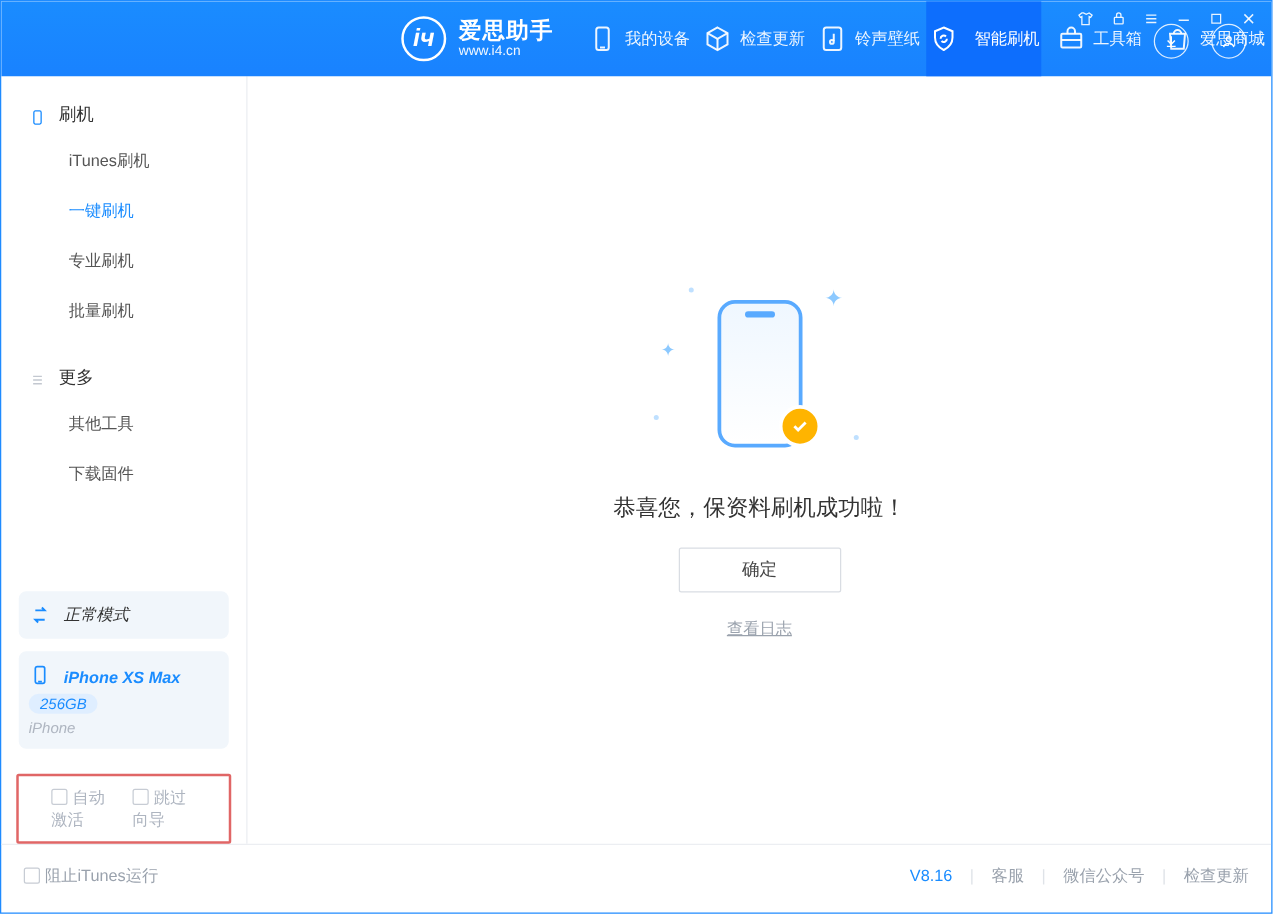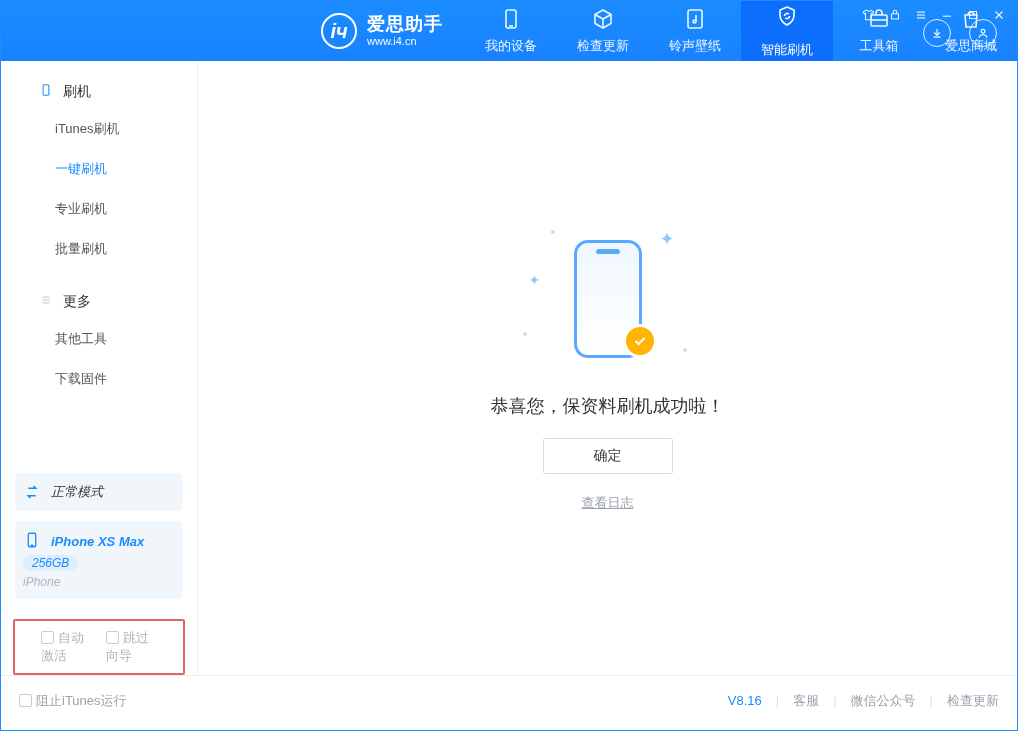--- a/index.html
+++ b/index.html
@@ -6,35 +6,35 @@
 body { background: #fff; width: 1018px; height: 731px; overflow: hidden; border: 1px solid #1f8bff; }
 
 .header { height: 60px; background: linear-gradient(180deg, #1a8cff 0%, #1982ff 100%); display: flex; align-items: center; color: #fff; position: relative; justify-content: flex-end; }
 .logo-area { display: flex; align-items: center; padding: 0 22px; gap: 10px; }
 .logo-circle { width: 36px; height: 36px; border: 2px solid #fff; border-radius: 50%; display: flex; align-items: center; justify-content: center; font-size: 20px; font-weight: bold; font-style: italic; }
 .logo-text { display: flex; flex-direction: column; line-height: 1.1; }
 .logo-title { font-size: 18px; font-weight: 600; letter-spacing: 1px; }
 .logo-url { font-size: 11px; opacity: .95; }
 
 .tabs { display: flex; height: 100%; }
-.tab { width: 92px; display: flex; flex-direction: column; align-items: center; justify-content: center; gap: 6px; font-size: 13px; cursor: pointer; color: rgba(255,255,255,.92);}
+.tab { width: 92px; display: flex; align-items: center; justify-content: center; gap: 6px; font-size: 13px; cursor: pointer; color: rgba(255,255,255,.92);}
 .tab svg { width: 24px; height: 24px; }
 .tab.active { background: #0d6efd; color: #fff; gap: 13px; }
 .tab.active svg { filter: none; }
 
 .win-controls { position: absolute; right: 10px; top: 6px; display: flex; gap: 10px; align-items: center; }
 .win-controls .ico { width: 16px; height: 16px; display: flex; align-items: center; justify-content: center; cursor: pointer; color: rgba(255,255,255,.9);}
 
 .right-icons { position: absolute; right: 20px; bottom: 14px; display: flex; gap: 18px; }
 .circ-icon { width: 28px; height: 28px; border: 1.6px solid rgba(255,255,255,.85); border-radius: 50%; display: flex; align-items: center; justify-content: center; cursor: pointer; }
 
 .body { display: flex; height: 614px; }
 .sidebar { width: 197px; border-right: 1px solid #eceef2; display: flex; flex-direction: column; }
 .side-section { padding: 14px 0 2px; }
-.side-head { display: flex; align-items: flex-start; gap: 10px; padding: 8px 38px; font-size: 14px; color: #333; }
+.side-head { display: flex; align-items: flex-end; gap: 10px; padding: 8px 22px; font-size: 14px; color: #333; }
 .side-head svg { width: 14px; height: 14px; }
 .side-item { padding: 11px 0 11px 54px; font-size: 13px; color: #555; cursor: pointer; }
 .side-item.selected { color: #1a8cff; }
 
 .device-cards { margin-top: auto; padding: 0 14px 12px; }
 .card { background: #f1f6fb; border-radius: 6px; padding: 10px 8px; margin-top: 10px; font-size: 13px; color: #333; font-style: italic; }
 .card .row { display: flex; align-items: center; gap: 10px; }
 .swap { width: 18px; height: 18px; }
 .dev-name { color: #1a8cff; font-weight: 600; margin-top: 2px;}
 .badge { display: inline-block; background: #dfeeff; color: #1a8cff; border-radius: 10px; padding: 1px 9px; font-size: 12px; margin-top: 6px;}

